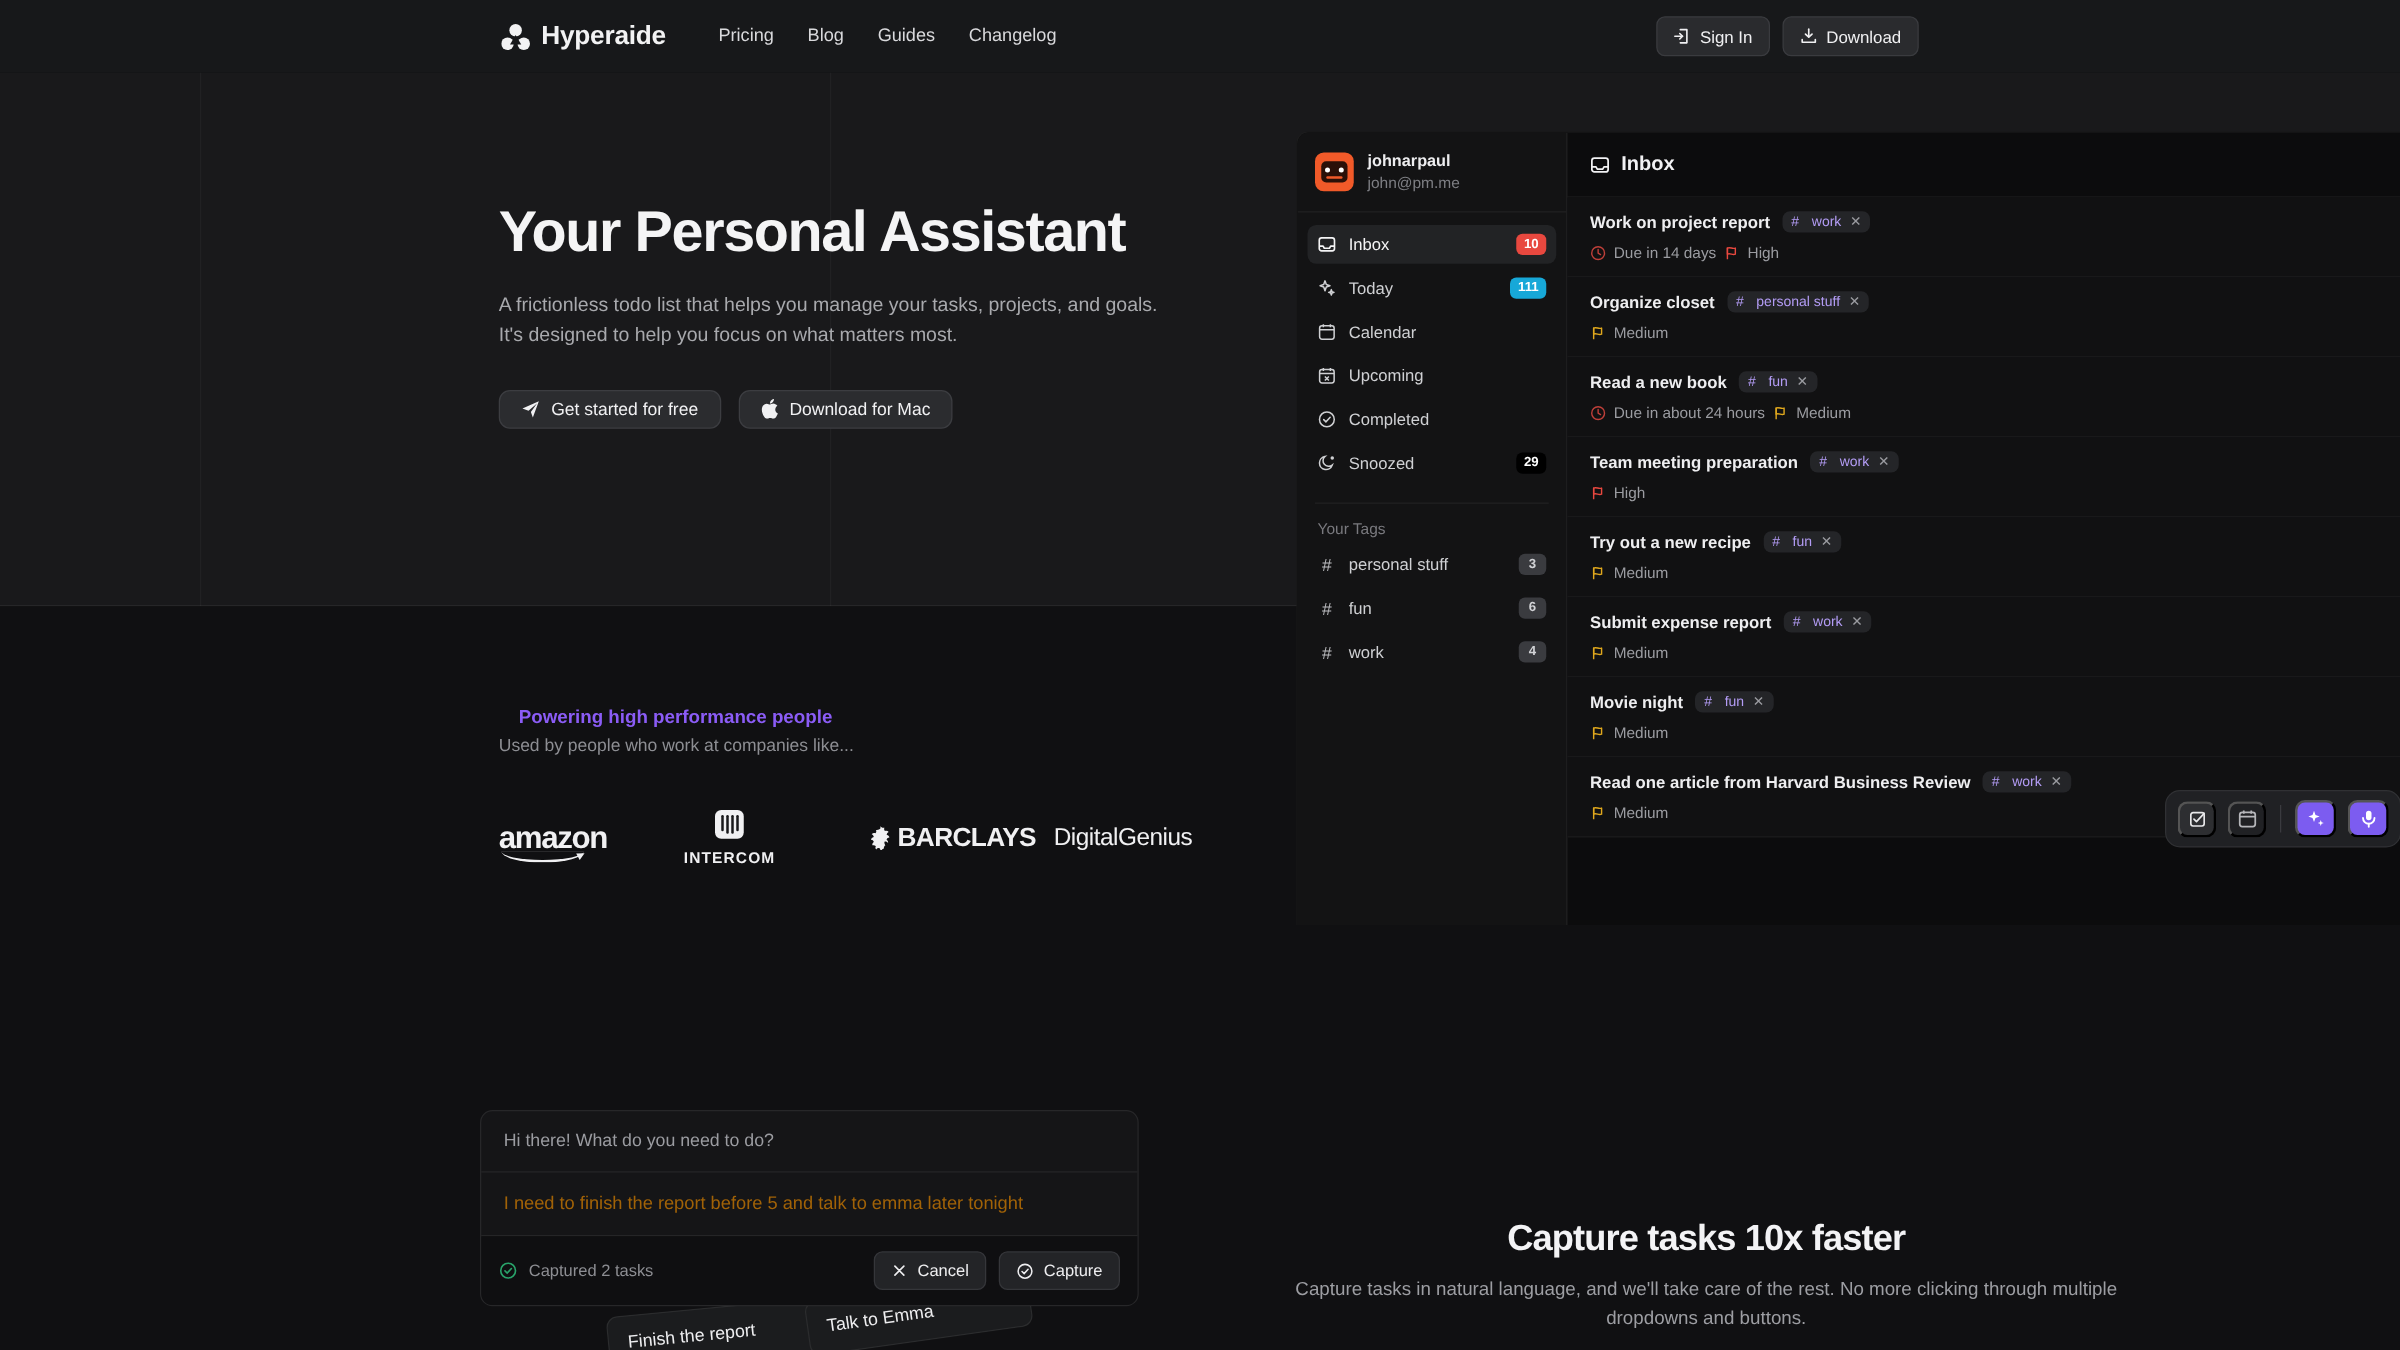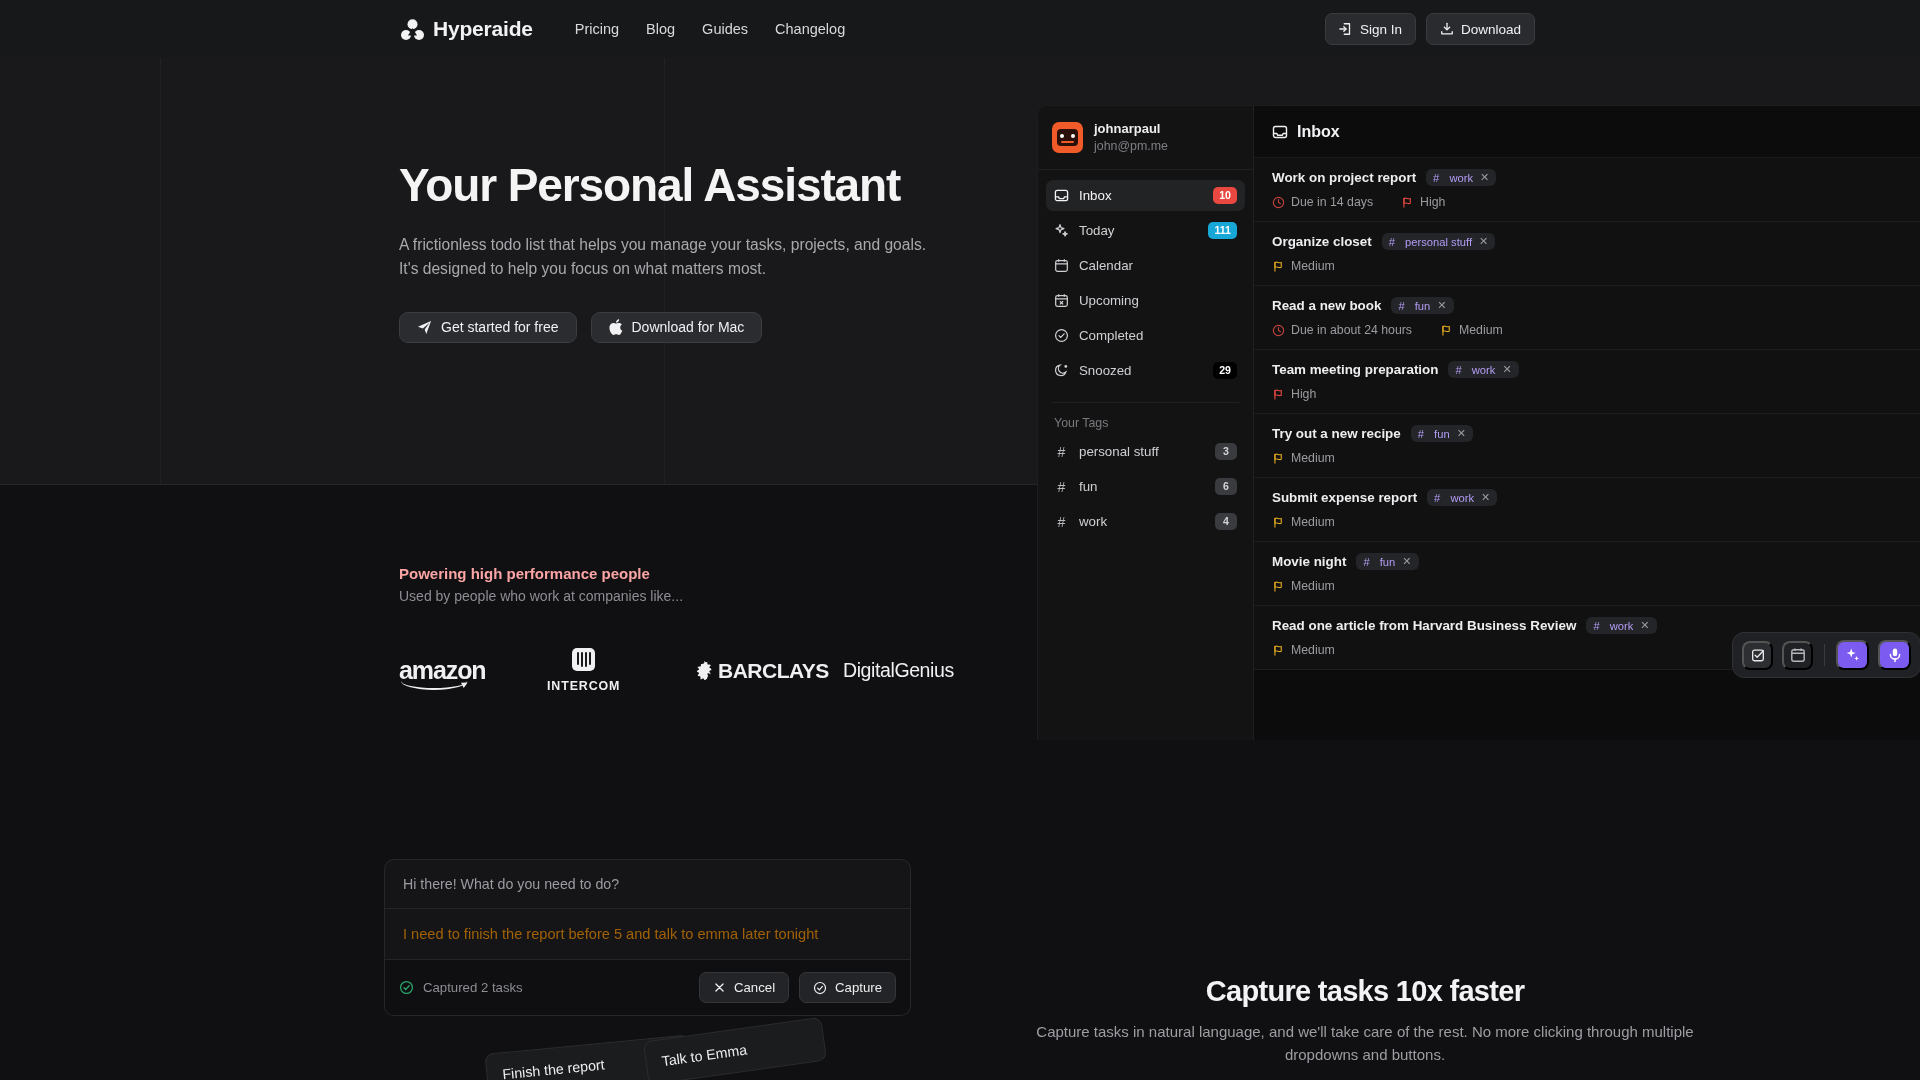--- a/index.html
+++ b/index.html
@@ -56,21 +56,21 @@
   .hero-cta { display: flex; gap: 14px; margin-top: 31px; }
   .cta {
     display: flex; align-items: center; gap: 9px;
     height: 31px; padding: 0 17px;
     background: #2b2c2f; border: 1px solid #3c3d41; border-radius: 9px;
     font-size: 14px; font-weight: 500; color: #f1f1f3;
   }
 
   
   .logos-wrap { position: absolute; left: 399px; top: 565px; z-index: 5; }
-  .logos-title { font-size: 15px; font-weight: 600; color: #fca5a5; }
+  .logos-title { font-size: 15px; font-weight: 600; color: #8b5cf6; margin-left: 16px; }
   .logos-sub { margin-top: 6px; font-size: 14px; color: #8d8e93; }
   .logos-row { display: flex; align-items: center; gap: 0; margin-top: 44px; }
   .logo-cell { width: 148px; display: flex; align-items: center; }
 
   
   .lg-amazon { position: relative; font-size: 25px; font-weight: 700; color: #f0f0f2; letter-spacing: -1.1px; line-height: 1; }
   .lg-amazon .smile { position: absolute; left: 2px; bottom: -7px; width: 66px; height: 9px; border-bottom: 2.6px solid #f0f0f2; border-radius: 0 0 50% 50%/0 0 100% 100%; }
   .lg-amazon .smile:after { content:""; position:absolute; right:-1px; bottom:1px; width:0;height:0;border-left:6px solid #f0f0f2;border-top:3px solid transparent;border-bottom:3px solid transparent; transform: rotate(-28deg);}
   
   .lg-intercom { display: flex; align-items: center; gap: 8px; flex-direction: column; }
@@ -138,38 +138,38 @@
     padding: 11px 18px 12px 18px; border-bottom: 1px solid rgba(255,255,255,.05); background: #111112;
   }
   .task-top { display: flex; align-items: center; gap: 10px; }
   .task-title { font-size: 13.4px; font-weight: 600; color: #eeeef0; }
   .chip {
     display: inline-flex; align-items: center; gap: 7px;
     background: #242528; border-radius: 6px; padding: 2px 7px;
     font-size: 11.2px; color: #b39cf5;
   }
   .chip .x { color: #9a9ba0; font-size: 11px; }
-  .task-meta { display: flex; align-items: center; gap: 28px; margin-top: 9px; }
+  .task-meta { display: flex; align-items: center; gap: 6px; margin-top: 9px; }
   .meta { display: flex; align-items: center; gap: 6px; font-size: 12.3px; color: #9b9ca1; }
 
   .float-bar {
     position: absolute; right: 16px; bottom: 62px;
     display: flex; align-items: center; gap: 9px;
     background: #202124; border: 1px solid #303134; border-radius: 12px;
     padding: 7px 9px; z-index: 14;
   }
   .fb-btn { width: 31px; height: 29px; border-radius: 8px; display: flex; align-items: center; justify-content: center; }
   .fb-btn.dark { background: #2d2e31; }
   .fb-btn.plain { background: transparent; }
   .fb-sep { width: 1px; height: 22px; background: #3a3b3f; margin: 0 2px; }
   .fb-btn.purple { background: #7c5cf0; width: 33px; height: 30px; }
 
   
   .capture {
-    position: absolute; left: 384px; top: 859px; width: 527px;
+    position: absolute; left: 384px; top: 888px; width: 527px;
     background: #151517; border: 1px solid rgba(255,255,255,.08); border-radius: 10px;
     z-index: 20; overflow: hidden;
   }
   .cap-head { padding: 16px 18px; font-size: 14.2px; color: #9b9ca1; border-bottom: 1px solid rgba(255,255,255,.07); }
   .cap-input { padding: 17px 18px; font-size: 14.6px; color: #a16207; border-bottom: 1px solid rgba(255,255,255,.07); }
   .cap-foot { display: flex; align-items: center; padding: 12px 14px; background: #0f0f11; }
   .cap-status { display: flex; align-items: center; gap: 9px; font-size: 13.2px; color: #8d8e93; }
   .cap-actions { margin-left: auto; display: flex; gap: 10px; }
   .cap-btn {
     display: flex; align-items: center; gap: 8px; height: 31px; padding: 0 13px;

